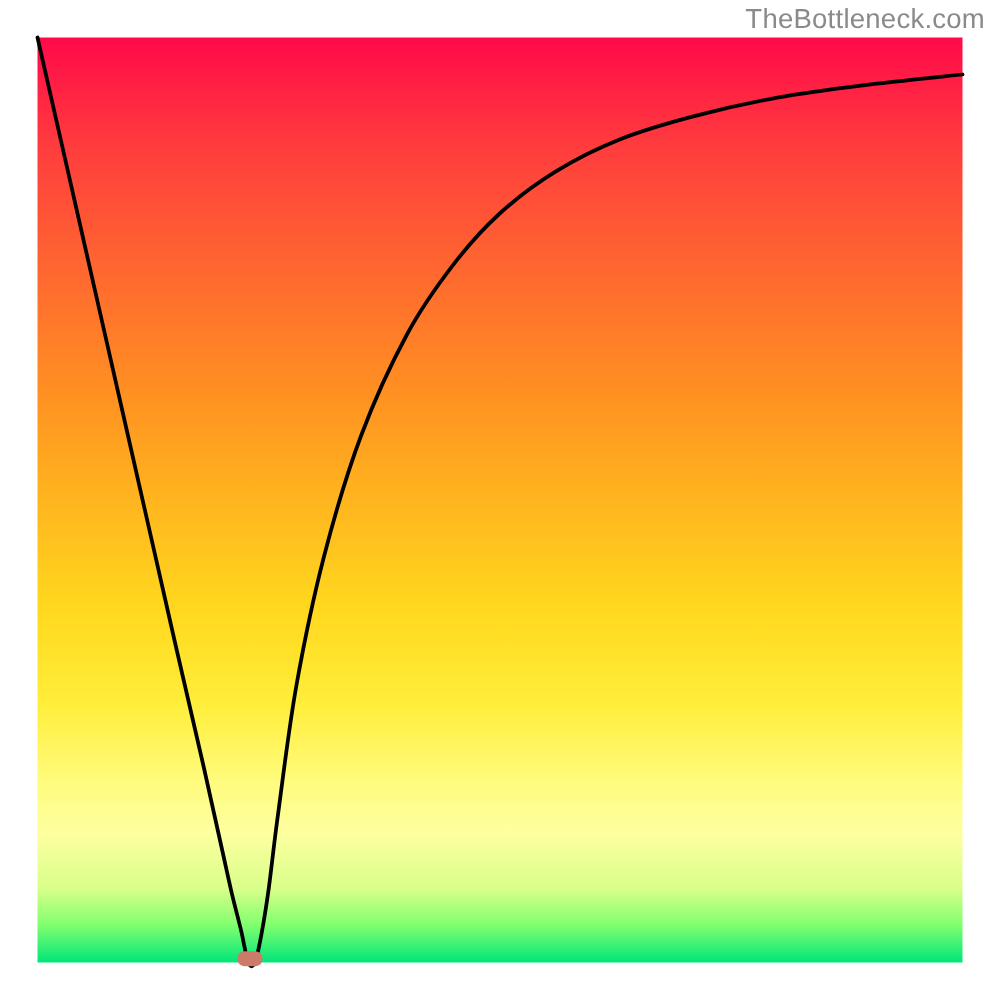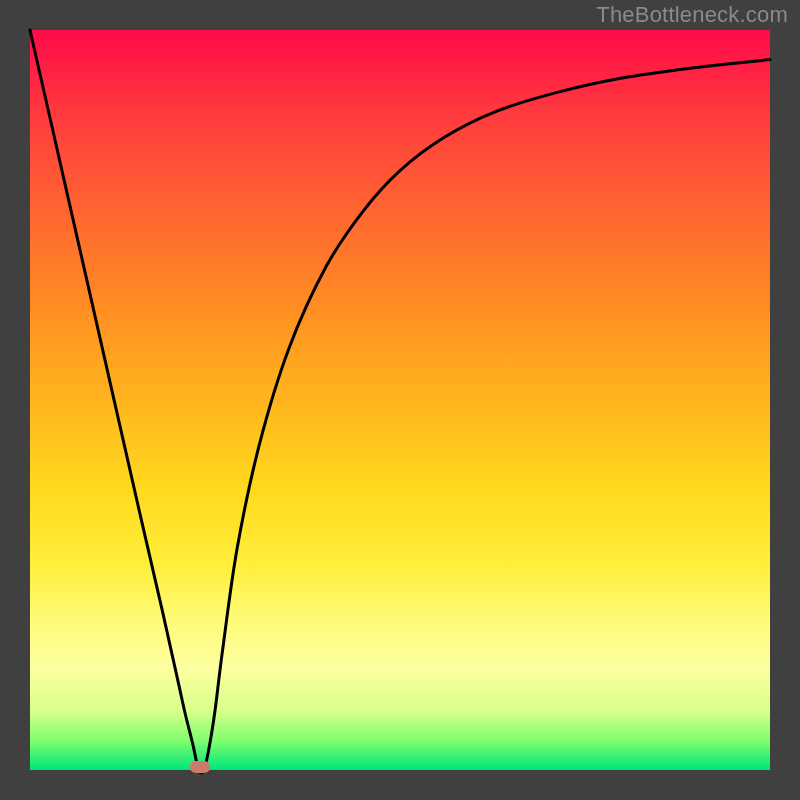--- a/index.html
+++ b/index.html
@@ -7,21 +7,21 @@
     padding: 0;
     width: 800px;
     height: 800px;
     background: #000;
     font-family: Arial, Helvetica, sans-serif;
     overflow: hidden;
   }
   .frame {
     position: absolute;
     inset: 0;
-    background: #404040;
+    background: #ffffff;
   }
   .plot-area {
     position: absolute;
     left: 30px;
     top: 30px;
     width: 740px;
     height: 740px;
     background: linear-gradient(
       to bottom,
       #ff0a4a 0%,

